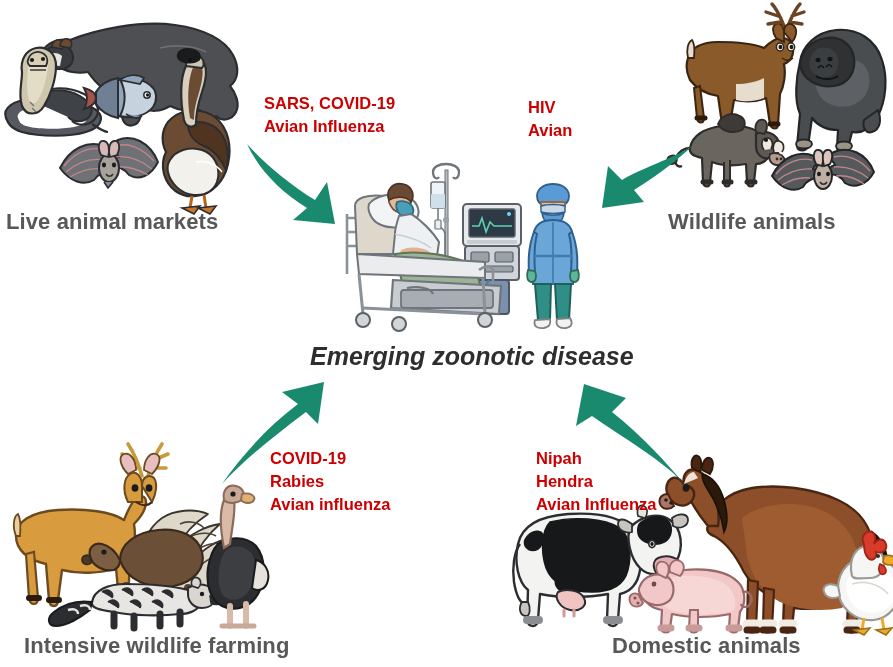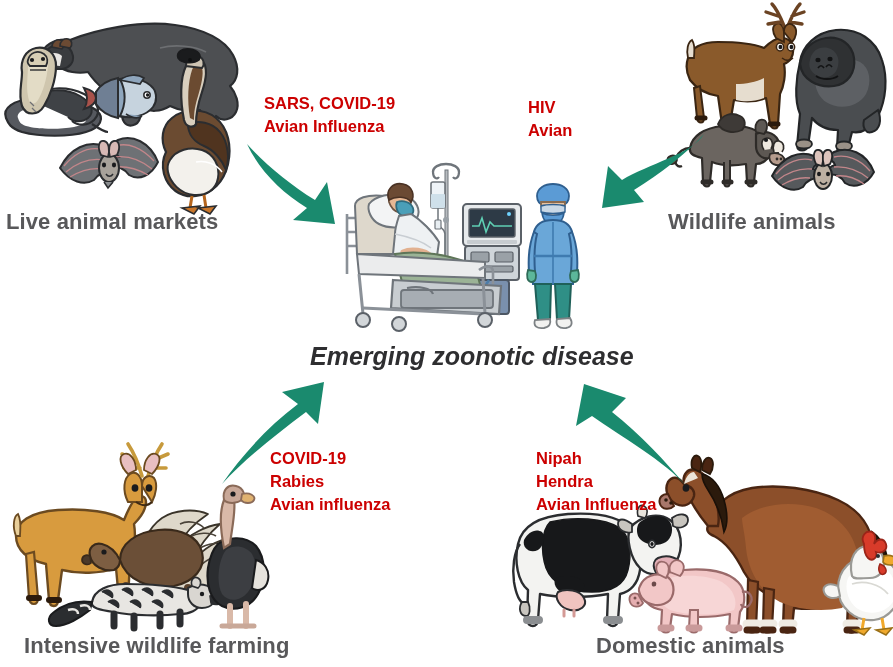--- a/index.html
+++ b/index.html
@@ -517,21 +517,21 @@
         <circle cx="366" cy="104" r="2" fill="#2b2d30"></circle>
         <path d="M326 134 C316 130 310 134 312 140 C314 146 322 148 328 144 Z" fill="#f6f6f4" stroke="#9a9a96" stroke-width="2"></path>
         <path d="M352 166 L350 178 M370 166 L372 178" stroke="#f0a92c" stroke-width="3" fill="none"></path>
         <path d="M342 178 L358 176 L352 183 Z" fill="#f0a92c" stroke="#9a7018" stroke-width="1.5"></path>
         <path d="M364 178 L380 176 L374 183 Z" fill="#f0a92c" stroke="#9a7018" stroke-width="1.5"></path>
         <path d="M340 132 C352 128 368 132 376 142" fill="none" stroke="#d9d9d4" stroke-width="1.8"></path>
       </g>
     </svg>
   </div>
 
-  <div class="abs source-label" style="left:596px;top:633px;">Domestic animals</div>
+  <div class="abs source-label" style="left:612px;top:633px;">Domestic animals</div>
 
   <div class="abs disease-list" style="left:536px;top:447px;">
     <div>Nipah</div>
     <div>Hendra</div>
     <div>Avian Influenza</div>
   </div>
 
   <div class="art" style="left:570px;top:378px;width:120px;height:110px;">
     <svg width="120" height="110" viewBox="0 0 120 110">
       <path d="M116 108 C96 84 70 56 42 34 L56 20 L14 6 L6 48 L22 38

